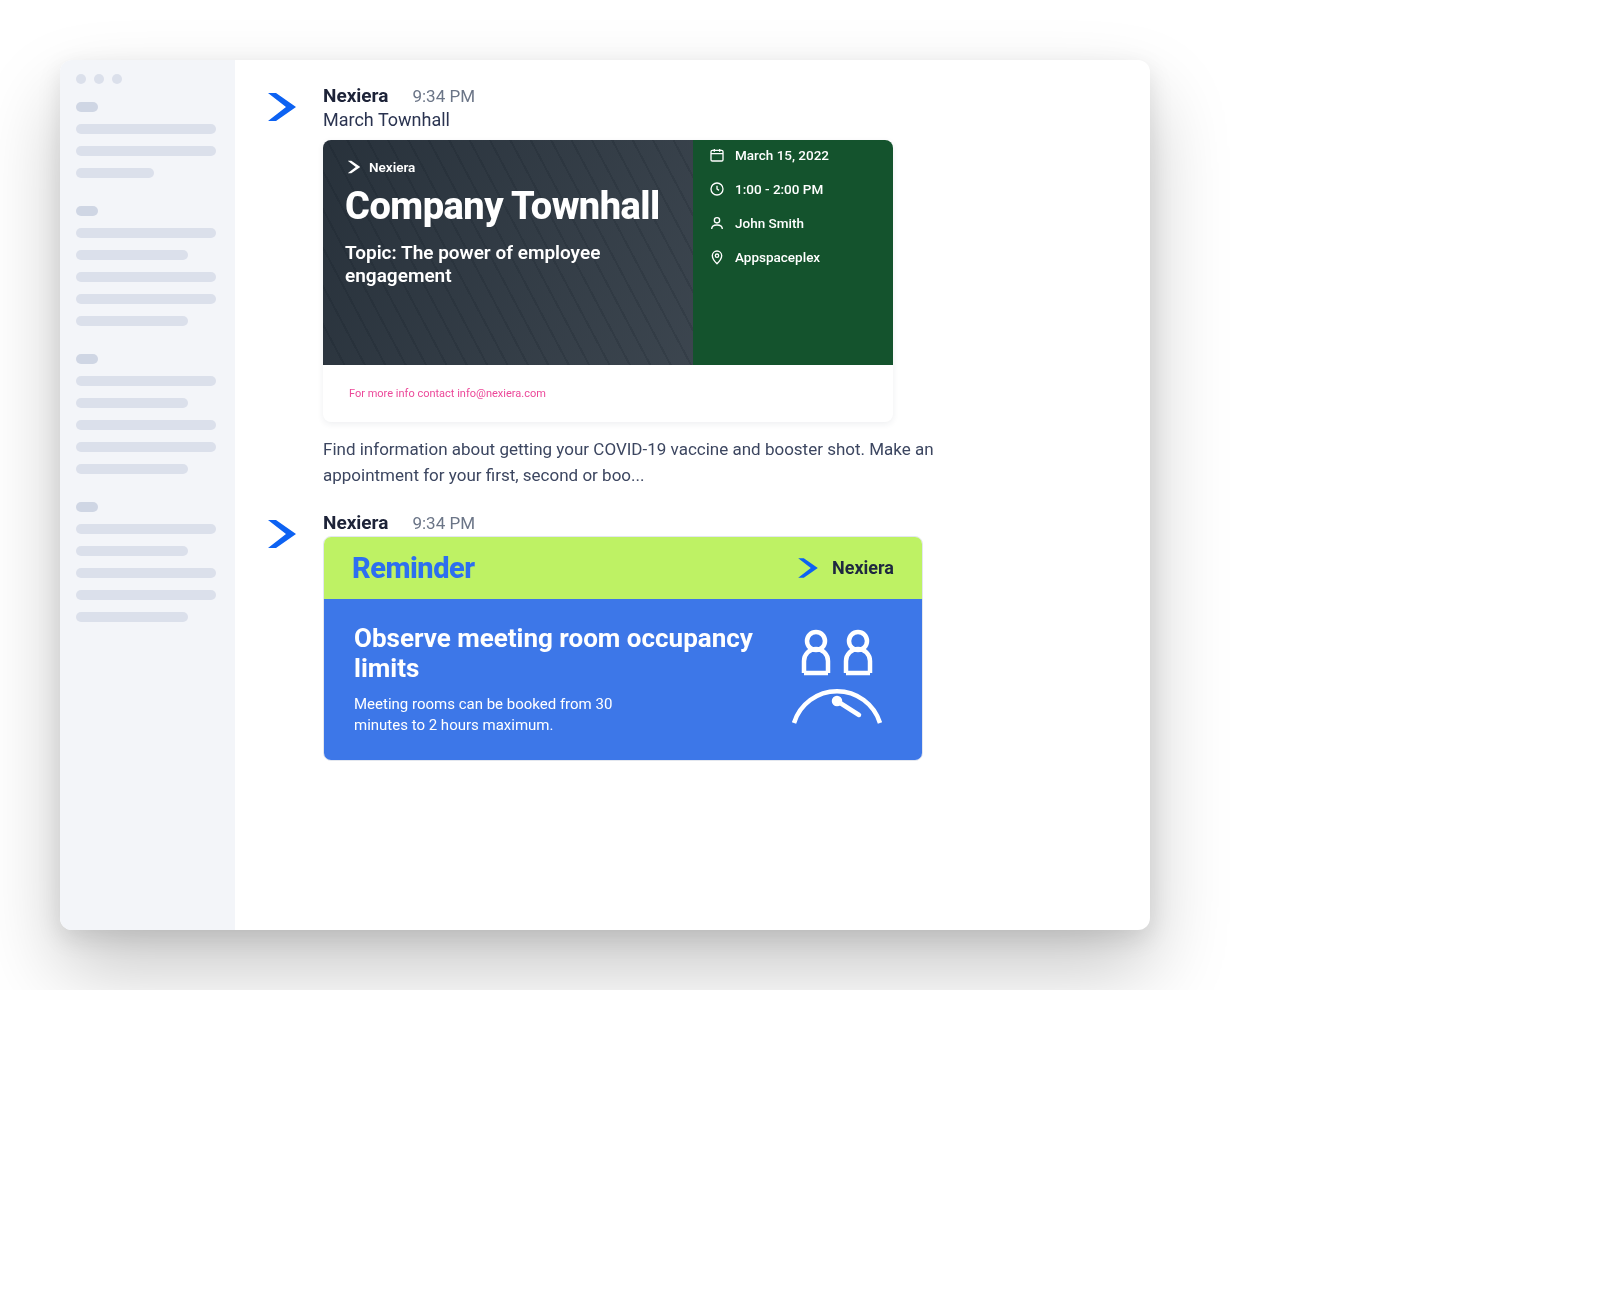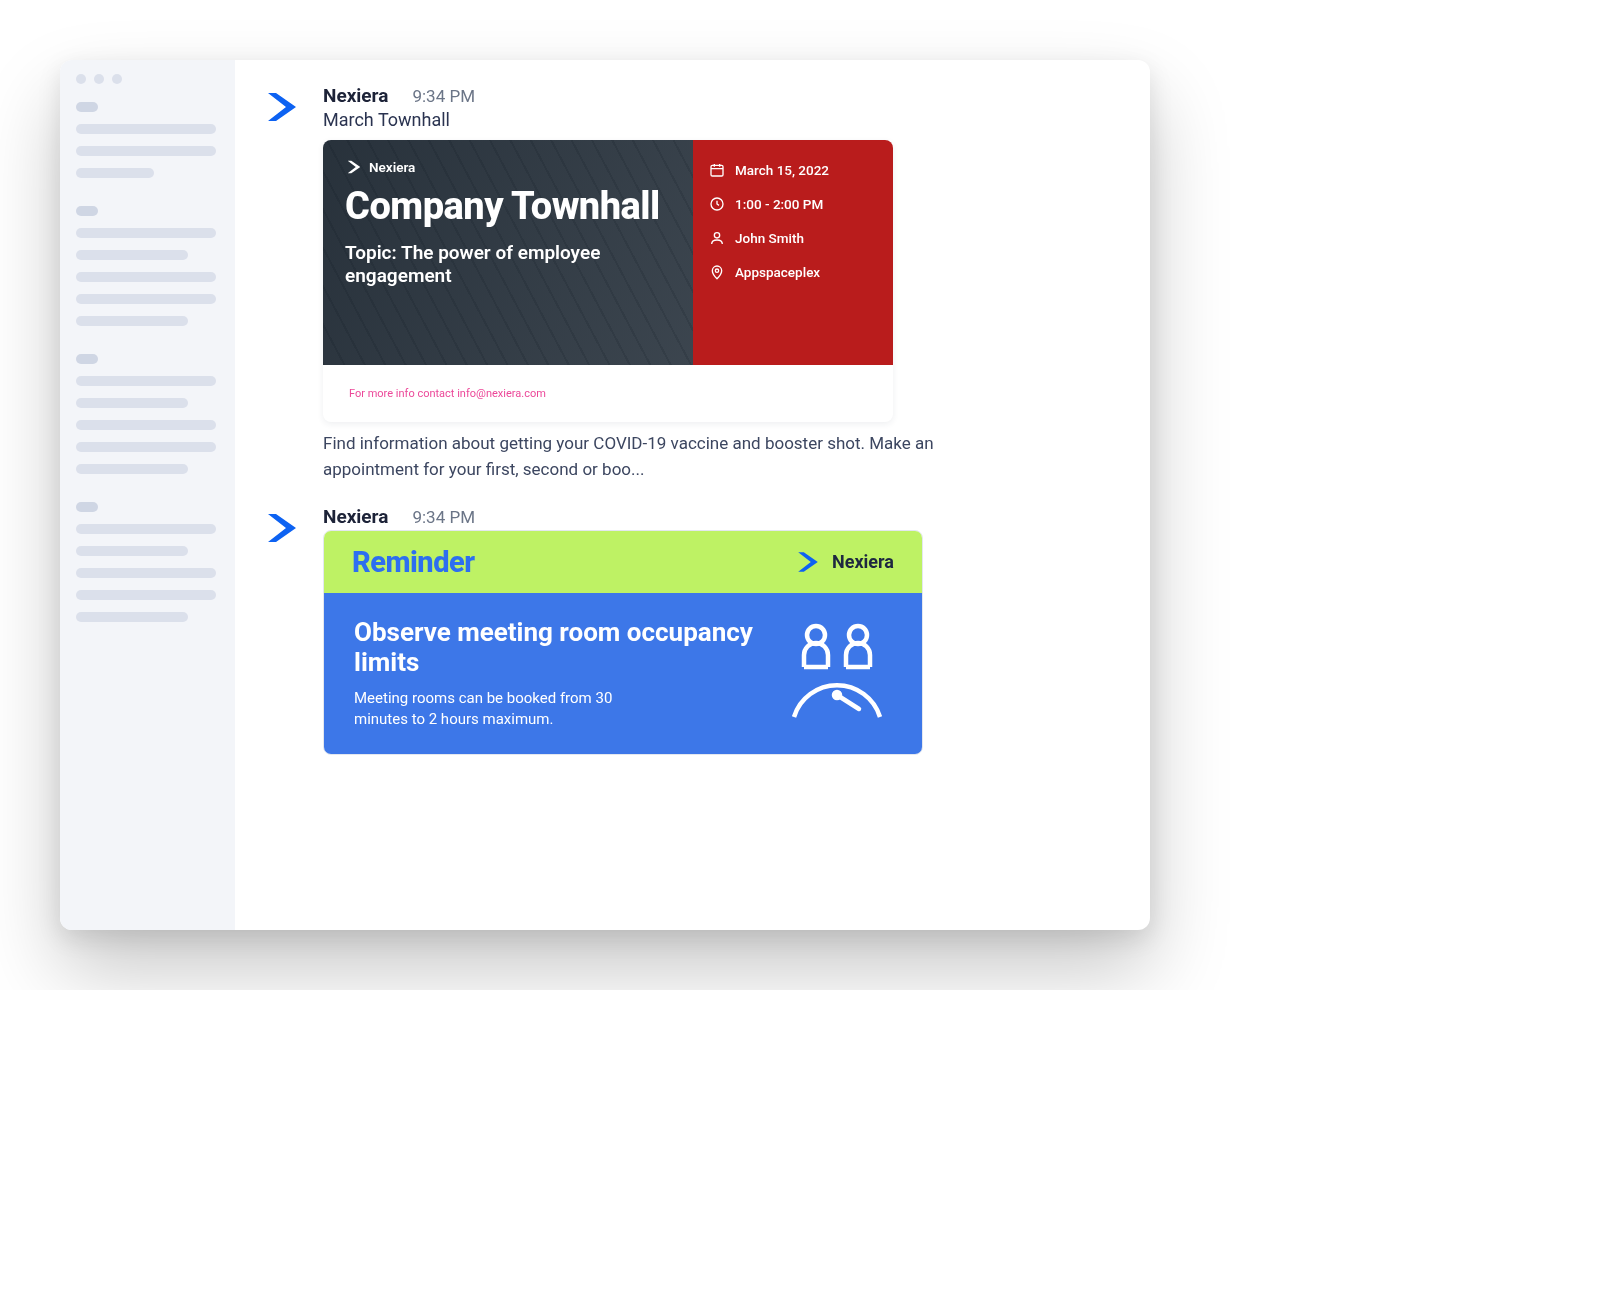--- a/index.html
+++ b/index.html
@@ -49,21 +49,21 @@
   .avatar {
     width: 46px; height: 46px; margin-right: 18px; flex-shrink: 0;
     display: flex; align-items: center; justify-content: center;
   }
   .chevron-logo { width: 40px; height: 40px; }
   .post-body { flex: 1; min-width: 0; }
   .post-header { display: flex; align-items: baseline; gap: 24px; margin-bottom: 2px; }
   .post-author { font-weight: 700; font-size: 19px; color: #1d2338; }
   .post-time { font-size: 17px; color: #6b7587; }
   .post-title { font-size: 18px; color: #2a3350; margin-bottom: 10px; }
-  .post-desc { font-size: 17px; color: #3c4660; line-height: 1.55; margin-top: 8px; max-width: 640px;}
+  .post-desc { font-size: 17px; color: #3c4660; line-height: 1.55; margin-top: 14px; max-width: 640px;}
   .card {
     width: 570px; border-radius: 8px; overflow: hidden;
     box-shadow: 0 2px 6px rgba(35,45,80,0.08);
     background: #fff;
   }
   
   .hero { display: flex; height: 225px; }
   .hero-left {
     flex: 1;
     background: linear-gradient(115deg, rgba(30,40,50,0.82), rgba(50,60,70,0.72)),
@@ -72,21 +72,21 @@
     background-blend-mode: normal, normal, overlay;
     color: #fff;
     padding: 18px 22px 16px 22px;
     display: flex; flex-direction: column;
   }
   .hero-brand { display: flex; align-items: center; gap: 6px; font-size: 13.5px; font-weight: 600; margin-bottom: 10px; }
   .hero-brand svg { width: 18px; height: 18px; }
   .hero-title { font-size: 38px; font-weight: 800; line-height: 1.08; letter-spacing: -0.5px; }
   .hero-topic { font-size: 19px; font-weight: 600; margin-top: 14px; }
   .hero-right {
-    width: 200px; background: #b91c1c; color: #fff; padding: 22px 16px;
+    width: 200px; background: #14532d; color: #fff; padding: 7px 16px;
     display: flex; flex-direction: column; gap: 18px; font-size: 13.5px; font-weight: 500;
   }
   .hero-meta { display: flex; align-items: center; gap: 10px; }
   .hero-meta svg { width: 16px; height: 16px; flex-shrink: 0; }
   .card-footer {
     padding: 22px 26px; font-size: 11px; color: #ec4899;
   }
   
   .card2 {
     width: 600px; border-radius: 8px; overflow: hidden; border: 1px solid #e3e7ef;

